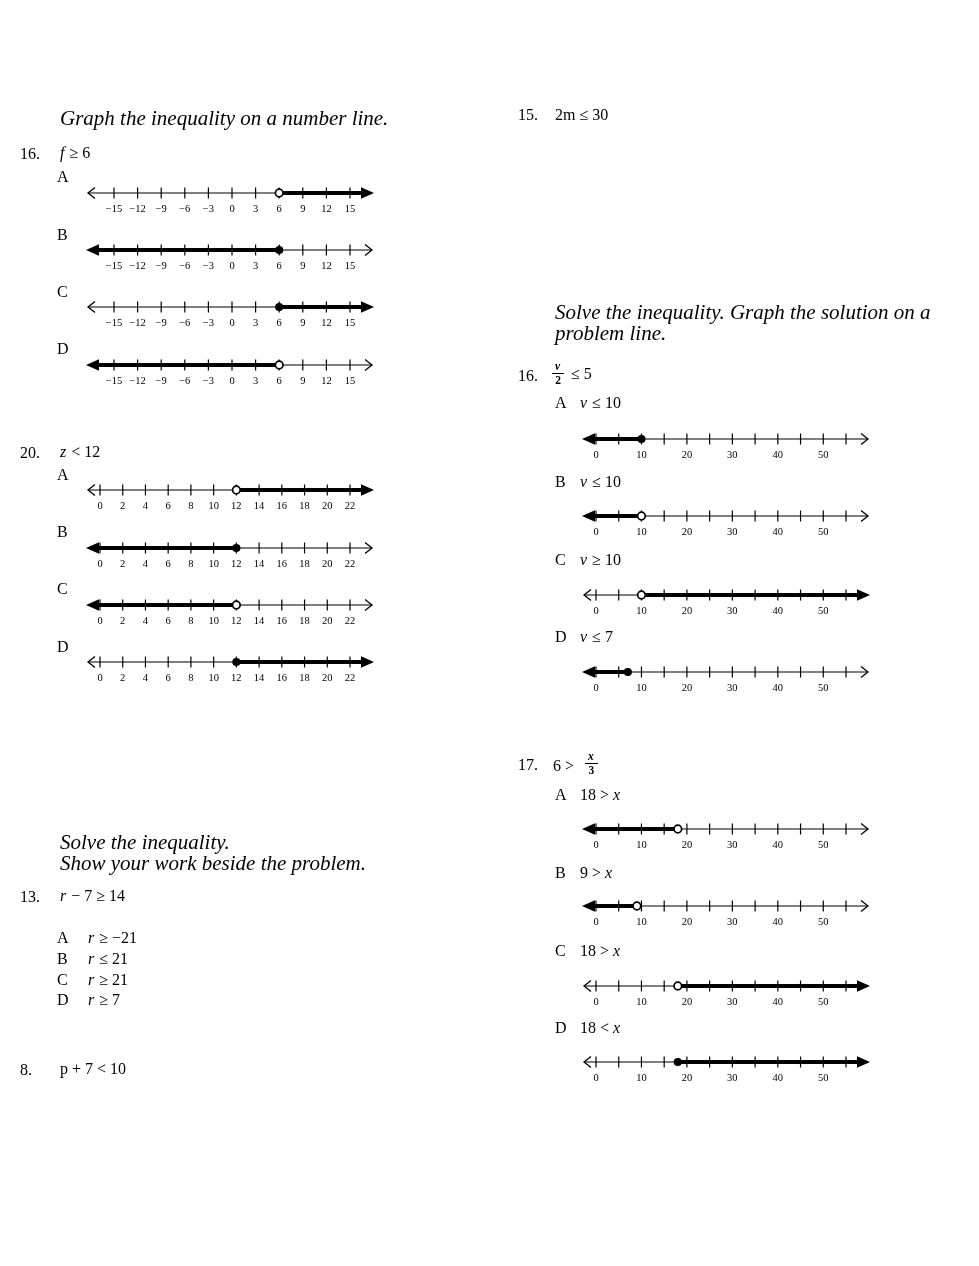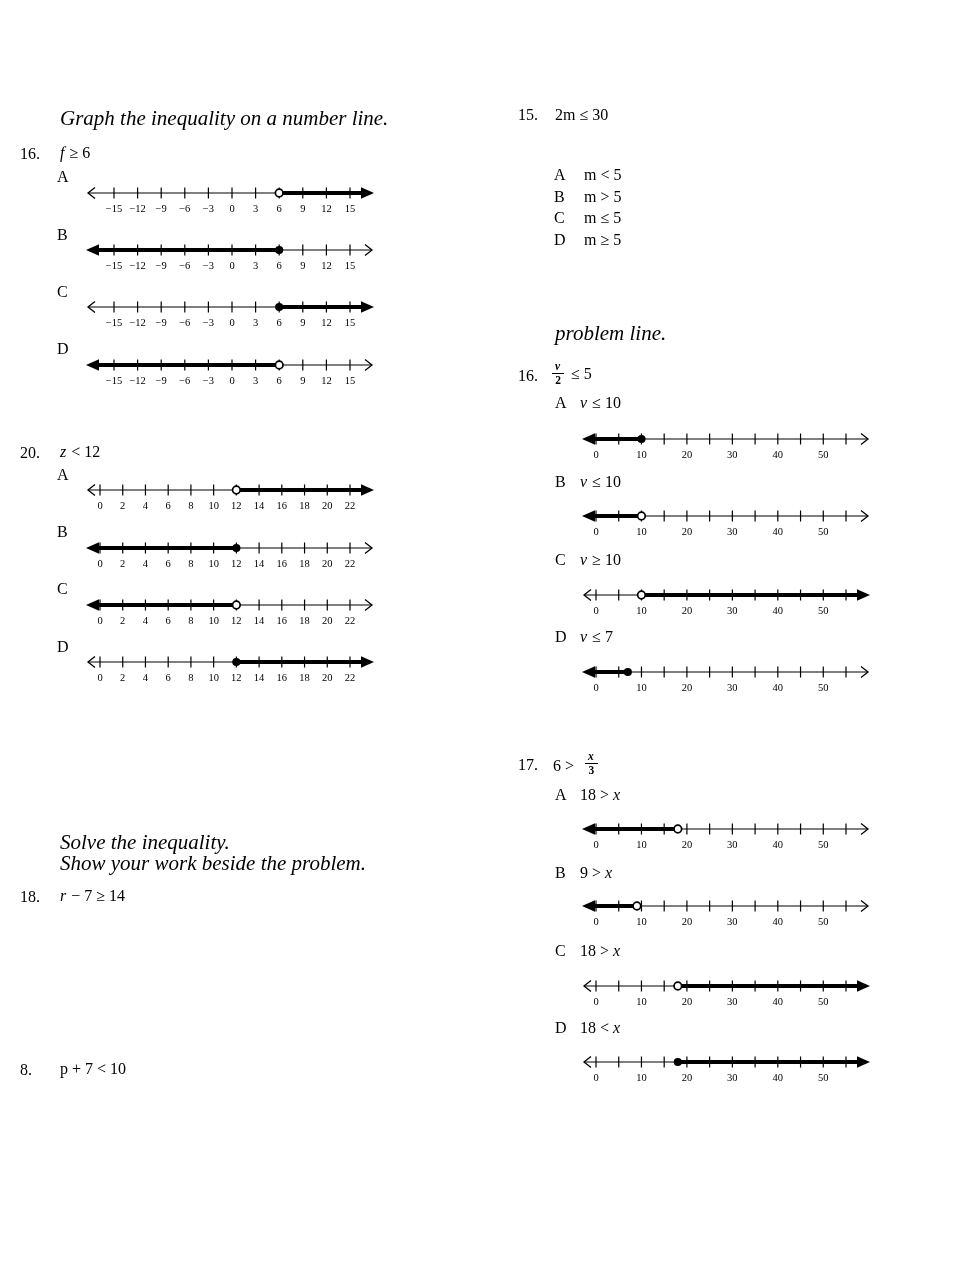--- a/index.html
+++ b/index.html
@@ -306,35 +306,36 @@
         <polygon points="290,11 277,5.3 277,16.7" fill="#000"></polygon>
         <polyline points="11,5.5 4,11 11,16.5" fill="none" stroke="#000" stroke-width="1.3"></polyline>
         <circle cx="152.36" cy="11" r="4.1" fill="#000"></circle>
       </svg>
     </div>
 
 
   <div class="abs instr" style="left:60px;top:830px">Solve the inequality.</div>
   <div class="abs instr" style="left:60px;top:851px">Show your work beside the problem.</div>
 
-  <div class="abs pnum" style="left:20px;top:888px">18.</div>
+  <div class="abs pnum" style="left:20px;top:888px">13.</div>
   <div class="abs expr mi" style="left:60px;top:887px"><i>r</i> − 7 ≥ 14</div>
+  <div class="abs optlist lh207" style="left:57px;top:928px">
+    <div class="row"><span class="letter">A</span><span class="mi"><i>r</i> ≥ −21</span></div>
+    <div class="row"><span class="letter">B</span><span class="mi"><i>r</i> ≤ 21</span></div>
+    <div class="row"><span class="letter">C</span><span class="mi"><i>r</i> ≥ 21</span></div>
+    <div class="row"><span class="letter">D</span><span class="mi"><i>r</i> ≥ 7</span></div>
+  </div>
 
   <div class="abs pnum" style="left:20px;top:1061px">8.</div>
   <div class="abs expr" style="left:60px;top:1060px">p + 7 &lt; 10</div>
 
   <div class="abs pnum" style="left:518px;top:106px">15.</div>
   <div class="abs expr" style="left:555px;top:106px">2m ≤ 30</div>
-  <div class="abs optlist w30 lh217" style="left:554px;top:164px">
-    <div class="row"><span class="letter">A</span><span>m &lt; 5</span></div>
-    <div class="row"><span class="letter">B</span><span>m &gt; 5</span></div>
-    <div class="row"><span class="letter">C</span><span>m ≤ 5</span></div>
-    <div class="row"><span class="letter">D</span><span>m ≥ 5</span></div>
-  </div>
-
+
+  <div class="abs instr" style="left:555px;top:300px">Solve the inequality. Graph the solution on a</div>
   <div class="abs instr" style="left:555px;top:321px">problem line.</div>
 
   <div class="abs pnum" style="left:518px;top:367px">16.</div>
   <div class="abs frac" style="left:552px;top:360px">
     <span class="fn mi"><i>v</i></span>
     <span class="fd">2</span>
   </div>
   <div class="abs expr" style="left:571px;top:365px">≤ 5</div>
 
   <div class="abs letter" style="left:555px;top:394px">A</div>

